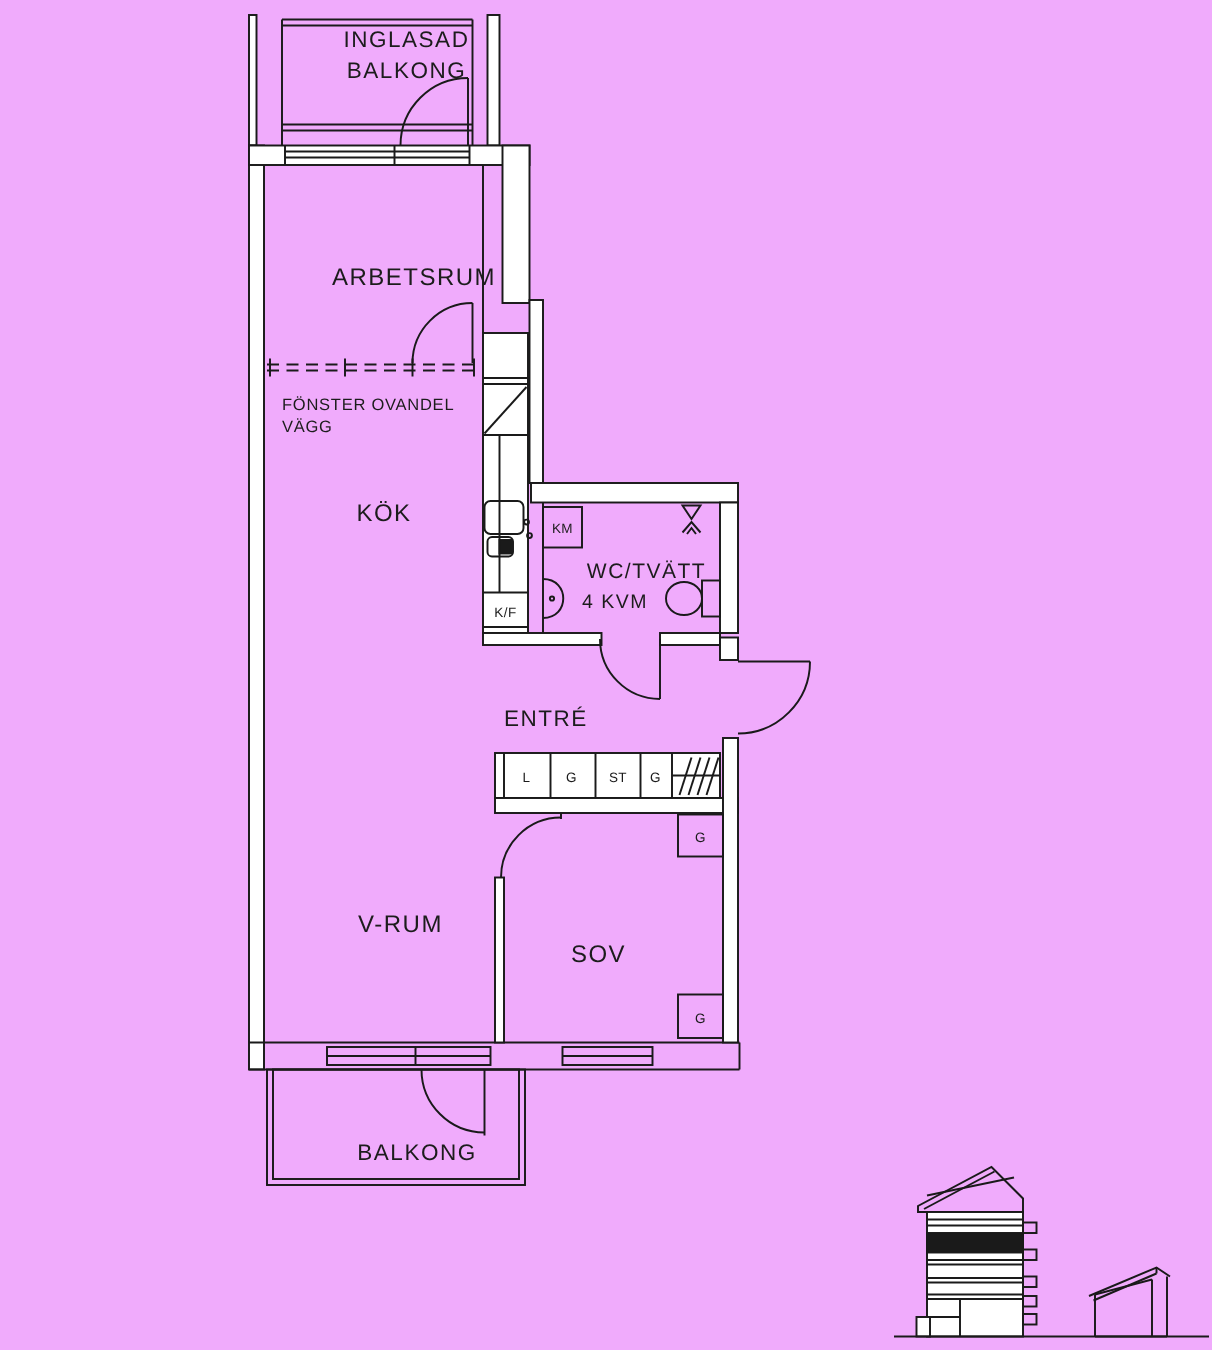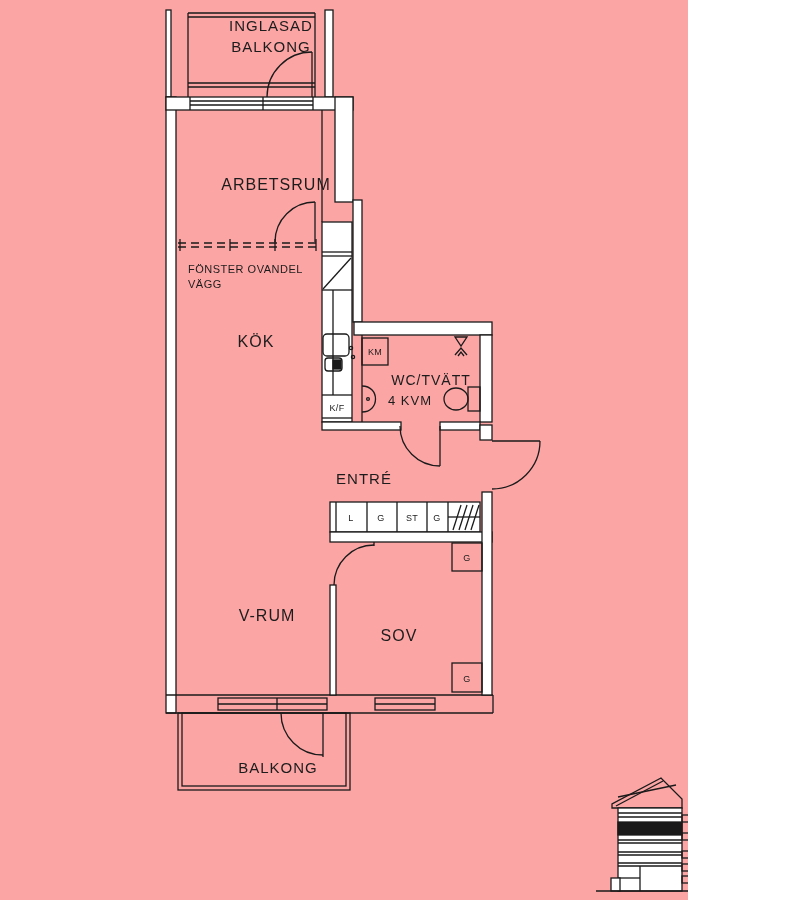--- a/index.html
+++ b/index.html
@@ -1,16 +1,16 @@
 <!DOCTYPE html>
 <html><head>
 <meta charset="utf-8">
 <style>
   html,body{margin:0;padding:0;background:#ffffff;}
-  .canvas{position:relative;width:688px;height:900px;background:#fca5a5;overflow:hidden;}
+  .canvas{position:relative;width:808px;height:900px;background:#f0abfc;overflow:hidden;}
   svg{position:absolute;left:0;top:0;}
   svg line, svg path, svg rect, svg ellipse, svg circle, svg polyline{
     stroke:#1a1a1a;stroke-width:1.3;fill:none;
   }
   svg rect.wall{fill:#ffffff;}
   svg rect.solid{fill:#1a1a1a;stroke:#1a1a1a;}
   svg text{
     font-family:"Liberation Sans","DejaVu Sans",sans-serif;
     fill:#1c1c1c;stroke:none;letter-spacing:1px;
   }

